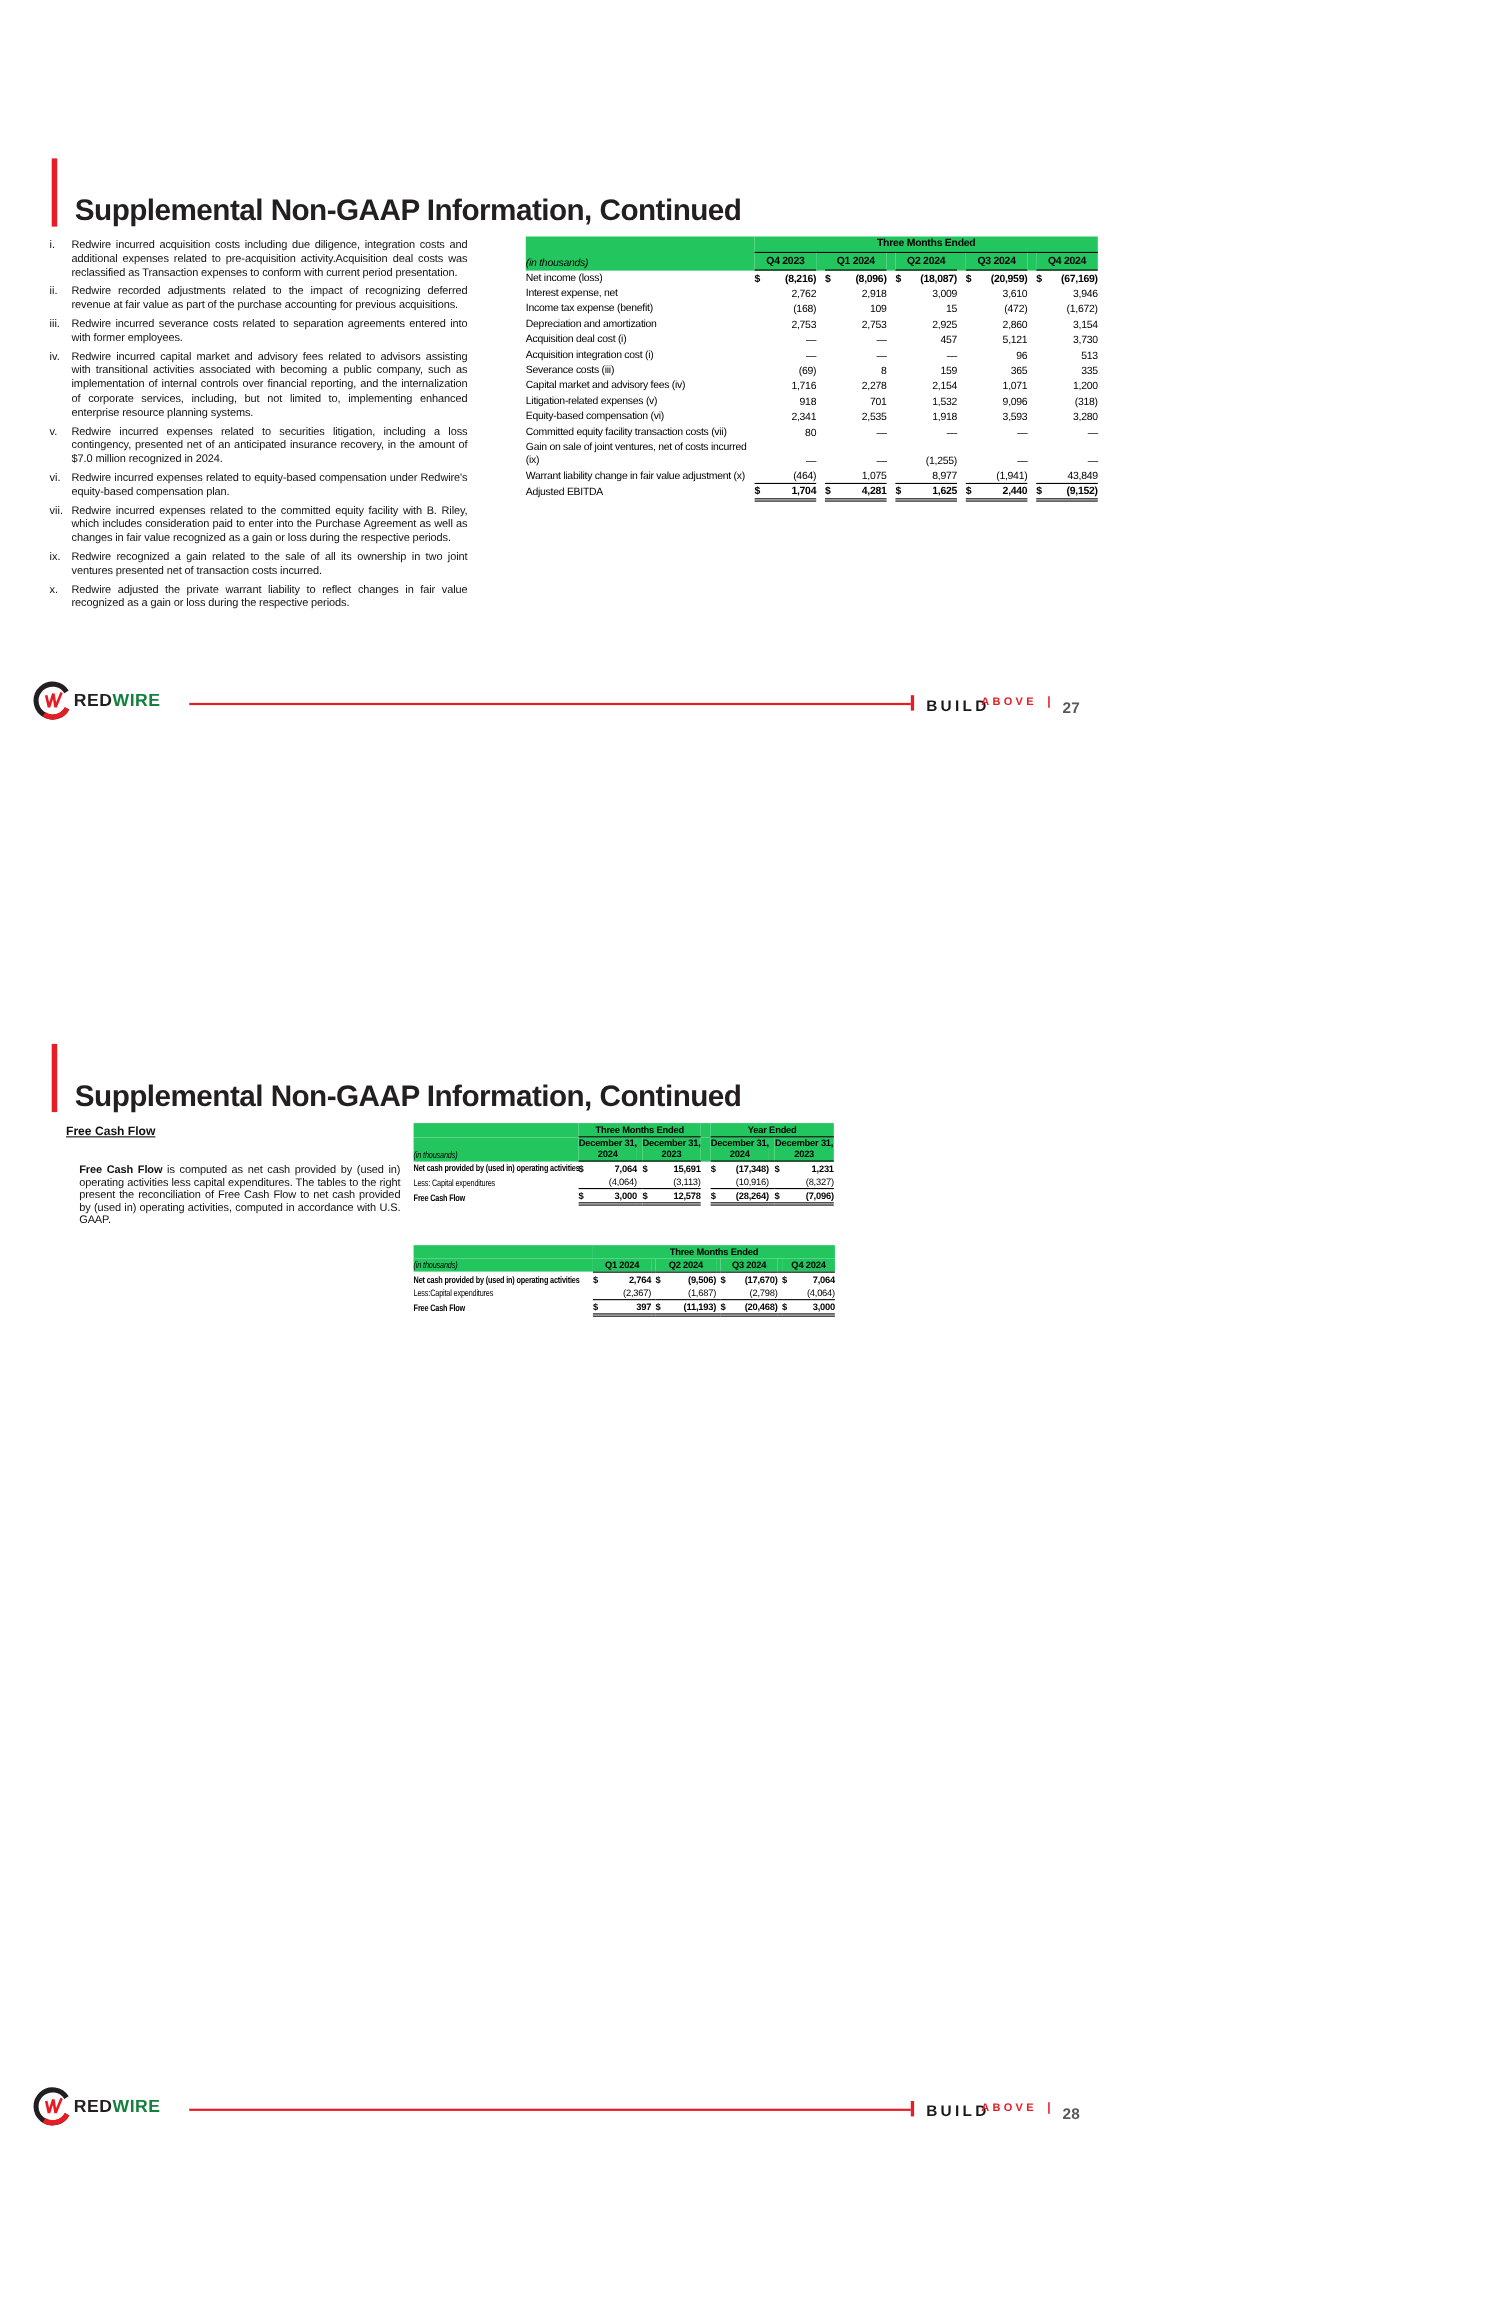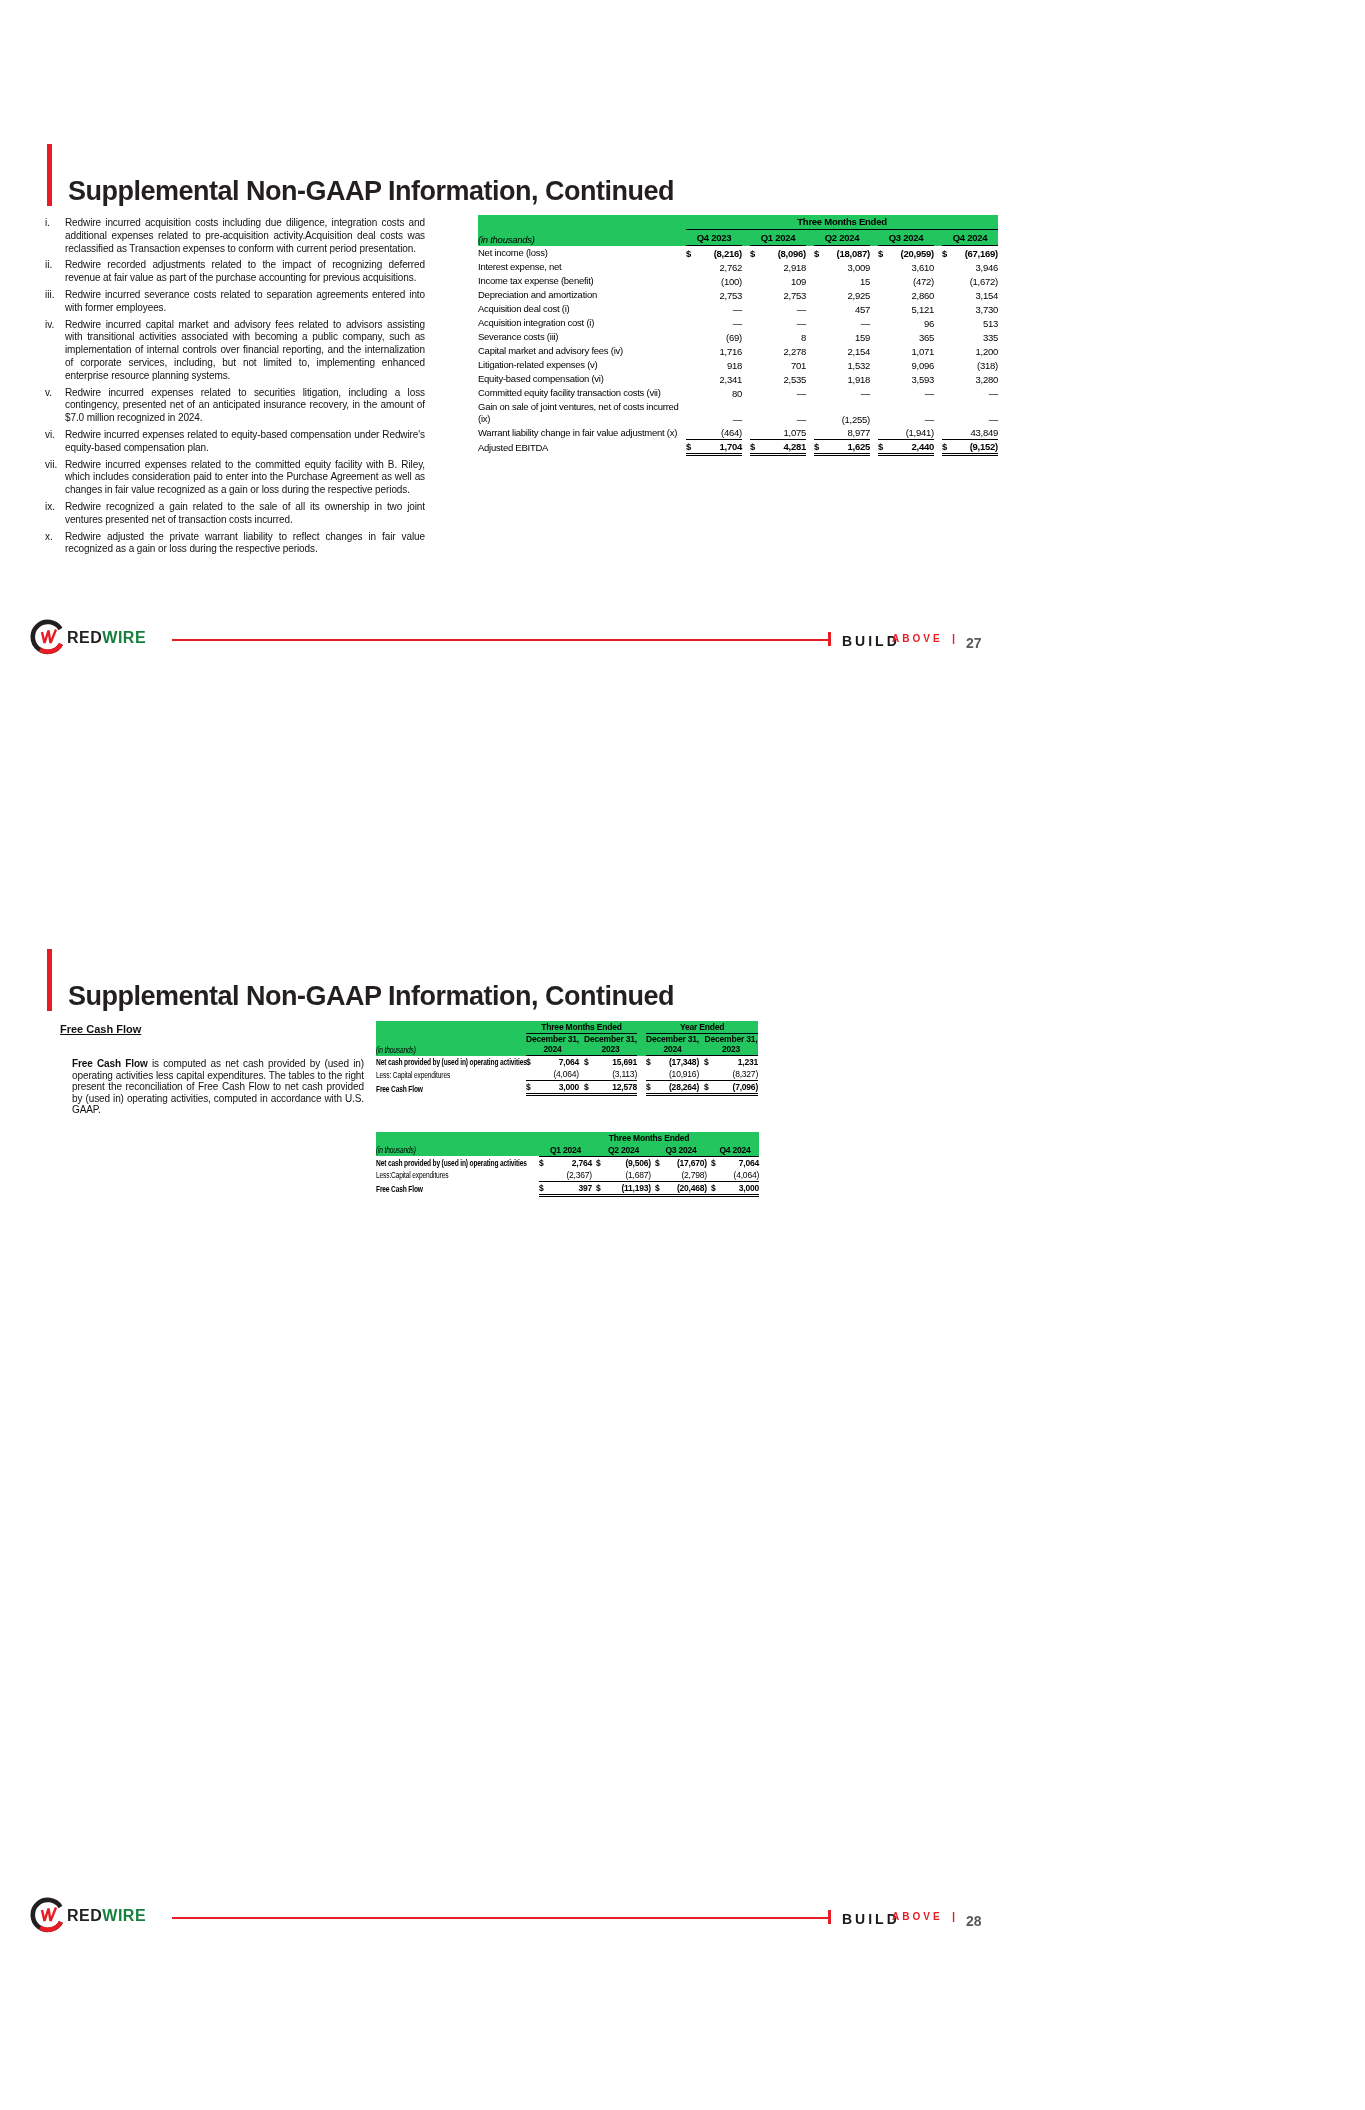--- a/index.html
+++ b/index.html
@@ -201,21 +201,21 @@
               <span class="cur"></span>
               <span class="val">3,946</span>
             </div>
           </td>
         </tr>
         <tr>
           <td class="lbl">Income tax expense (benefit)</td>
           <td class="money">
             <div class="cellflex">
               <span class="cur"></span>
-              <span class="val">(100)</span>
+              <span class="val">(168)</span>
             </div>
           </td>
           <td></td>
           <td class="money">
             <div class="cellflex">
               <span class="cur"></span>
               <span class="val">109</span>
             </div>
           </td>
           <td></td>

